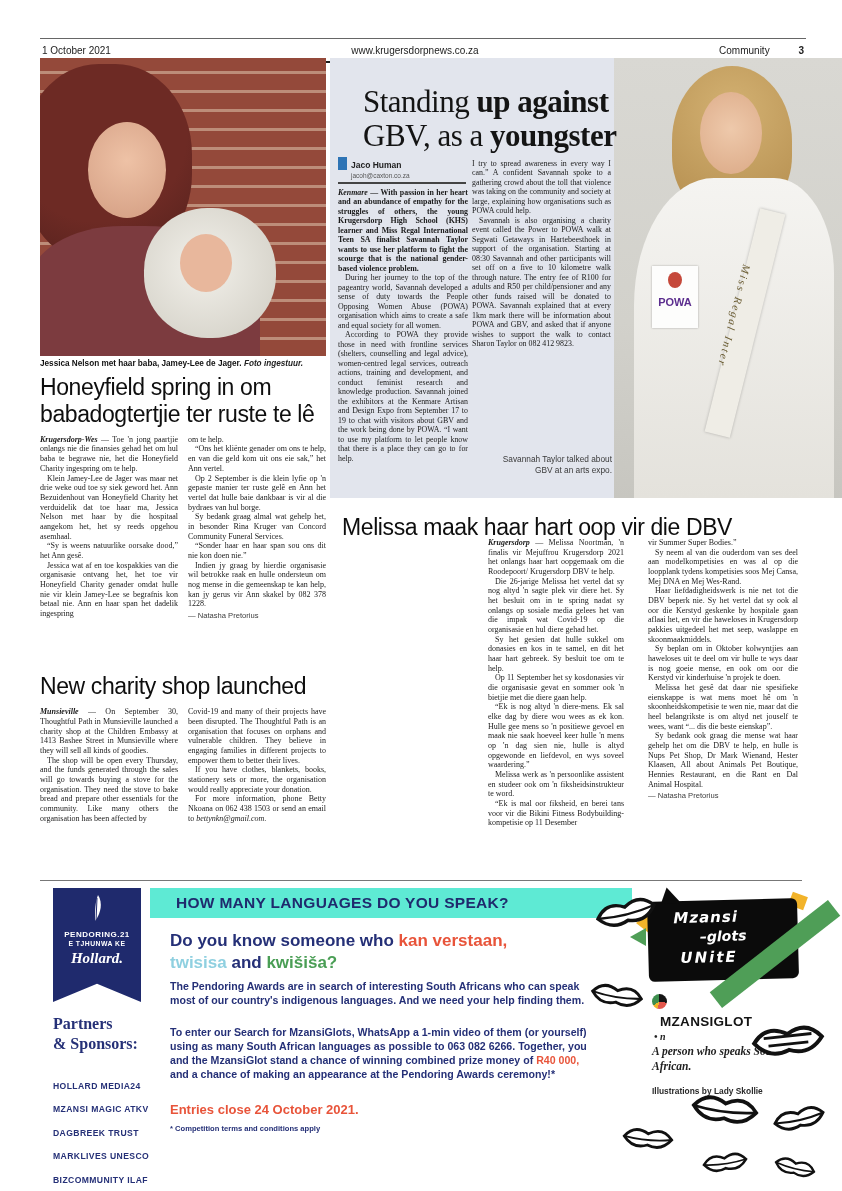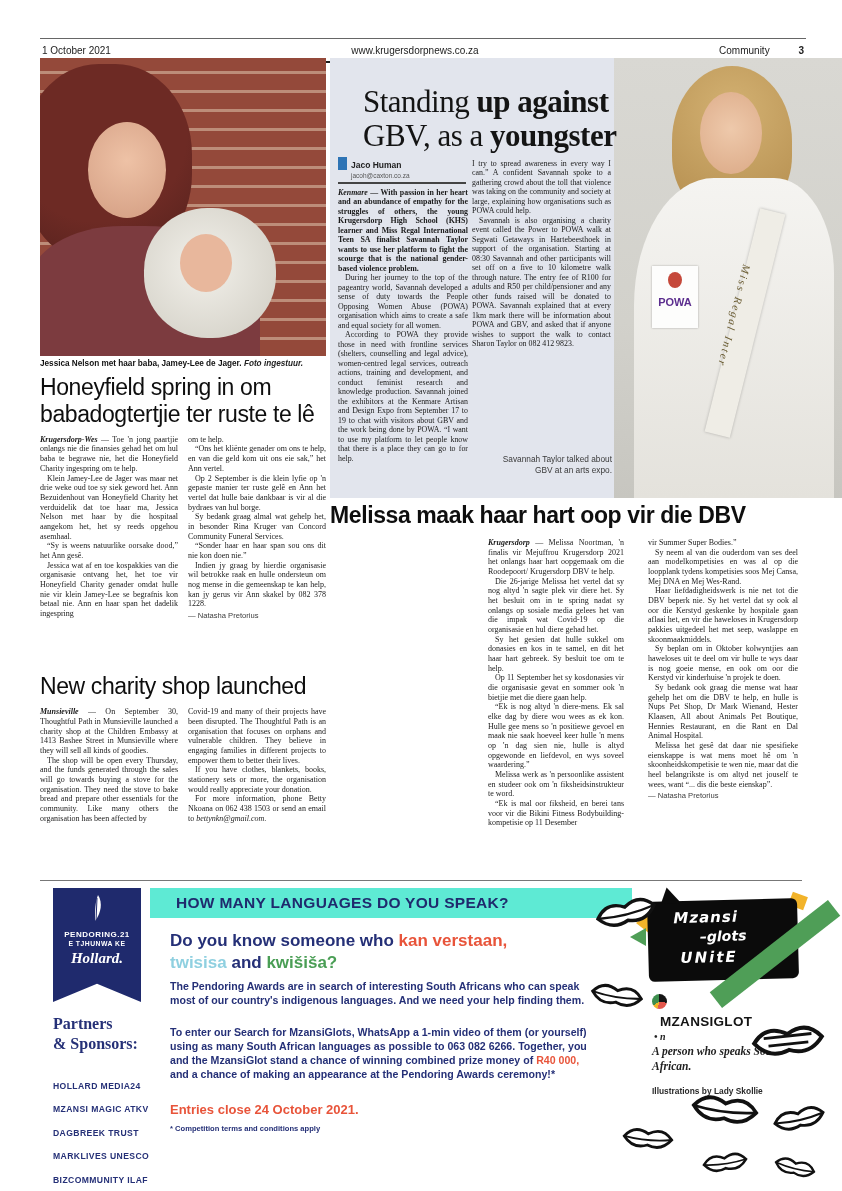--- a/index.html
+++ b/index.html
@@ -232,41 +232,41 @@
     <div class="gbv-col2 newsbody">
       <div class="plist cont">
           <p>I try to spread awareness in every way I can.” A confident Savannah spoke to a gathering crowd about the toll that violence was taking on the community and society at large, explaining how organisations such as POWA could help.</p>
           <p>Savannah is also organising a charity event called the Power to POWA walk at Segwati Getaways in Hartebeesthoek in support of the organisation. Starting at 08:30 Savannah and other participants will set off on a five to 10 kilometre walk through nature. The entry fee of R100 for adults and R50 per child/pensioner and any other funds raised will be donated to POWA. Savannah explained that at every 1km mark there will be information about POWA and GBV, and asked that if anyone wishes to support the walk to contact Sharon Taylor on 082 412 9823.</p>
         </div>
     </div>
     <div class="gbv-cap">Savannah Taylor talked about GBV at an arts expo.</div>
   </div>
 
   <div class="abs" style="left:330px;top:502px;width:472px;">
-    <h1 class="head-sans" style="font-size:23px;margin:0;font-weight:bold;">Melissa maak haar hart oop vir die DBV</h1>
+    <h1 class="head-sans" style="font-size:23px;margin:12px;">Melissa maak haar hart oop vir die DBV</h1>
   </div>
   <div class="abs newsbody" style="left:488px;top:538px;width:136px;">
     <p class="lead"><span class="loc">Krugersdorp</span> <span>— Melissa Noortman, 'n finalis vir Mejuffrou Krugersdorp 2021 het onlangs haar hart oopgemaak om die Roodepoort/ Krugersdorp DBV te help.</span></p>
     <div class="plist">
         <p>Die 26-jarige Melissa het vertel dat sy nog altyd 'n sagte plek vir diere het. Sy het besluit om in te spring nadat sy onlangs op sosiale media gelees het van die impak wat Covid-19 op die organisasie en hul diere gehad het.</p>
         <p>Sy het gesien dat hulle sukkel om donasies en kos in te samel, en dit het haar hart gebreek. Sy besluit toe om te help.</p>
         <p>Op 11 September het sy kosdonasies vir die organisasie gevat en sommer ook 'n bietjie met die diere gaan help.</p>
         <p>“Ek is nog altyd 'n diere-mens. Ek sal elke dag by diere wou wees as ek kon. Hulle gee mens so 'n positiewe gevoel en maak nie saak hoeveel keer hulle 'n mens op 'n dag sien nie, hulle is altyd opgewonde en liefdevol, en wys soveel waardering.”</p>
         <p>Melissa werk as 'n persoonlike assistent en studeer ook om 'n fiksheidsinstrukteur te word.</p>
         <p>“Ek is mal oor fiksheid, en berei tans voor vir die Bikini Fitness Bodybuilding-kompetisie op 11 Desember</p>
       </div>
   </div>
   <div class="abs newsbody" style="left:648px;top:538px;width:150px;">
     <div class="plist cont">
         <p>vir Summer Super Bodies.”</p>
         <p>Sy neem al van die ouderdom van ses deel aan modelkompetisies en was al op die loopplank tydens kompetisies soos Mej Cansa, Mej DNA en Mej Wes-Rand.</p>
         <p>Haar liefdadigheidswerk is nie net tot die DBV beperk nie. Sy het vertel dat sy ook al oor die Kerstyd geskenke by hospitale gaan aflaai het, en vir die haweloses in Krugersdorp pakkies uitgedeel het met seep, waslappe en skoonmaakmiddels.</p>
         <p>Sy beplan om in Oktober kolwyntjies aan haweloses uit te deel om vir hulle te wys daar is nog goeie mense, en ook om oor die Kerstyd vir kinderhuise 'n projek te doen.</p>
+        <p>Melissa het gesê dat daar nie spesifieke eienskappe is wat mens moet hê om 'n skoonheidskompetisie te wen nie, maar dat die heel belangrikste is om altyd net jouself te wees, want “... dis die beste eienskap”.</p>
         <p>Sy bedank ook graag die mense wat haar gehelp het om die DBV te help, en hulle is Nups Pet Shop, Dr Mark Wienand, Hester Klaasen, All about Animals Pet Boutique, Hennies Restaurant, en die Rant en Dal Animal Hospital.</p>
-        <p>Melissa het gesê dat daar nie spesifieke eienskappe is wat mens moet hê om 'n skoonheidskompetisie te wen nie, maar dat die heel belangrikste is om altyd net jouself te wees, want “... dis die beste eienskap”.</p>
       </div>
     <div class="sig">— Natasha Pretorius</div>
   </div>
 
   <div class="rule" style="top:880px;"></div>
 
   <div class="ad">
 
     <div class="ribbon">
       <svg width="22" height="30" viewBox="0 0 22 30" style="margin-top:6px;">

